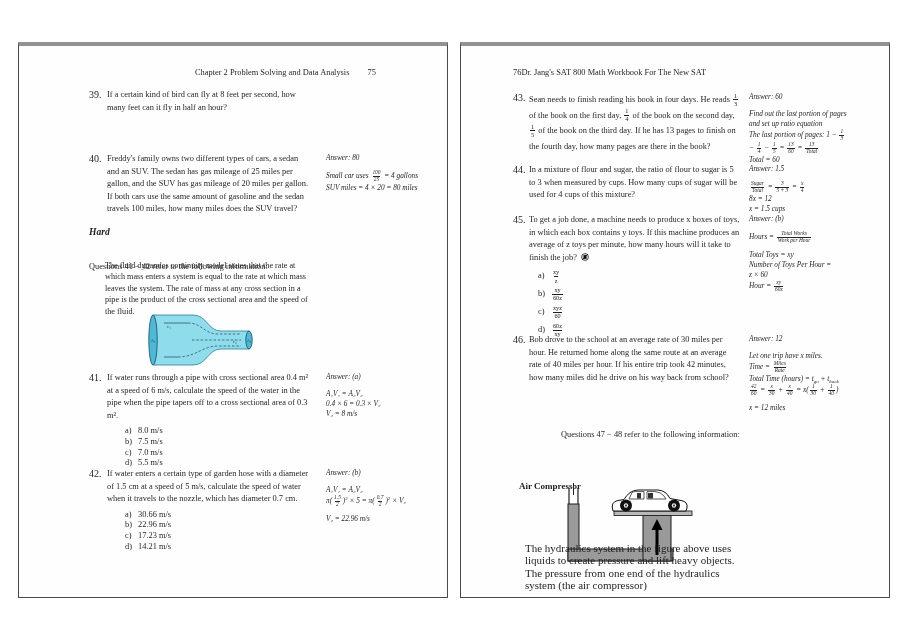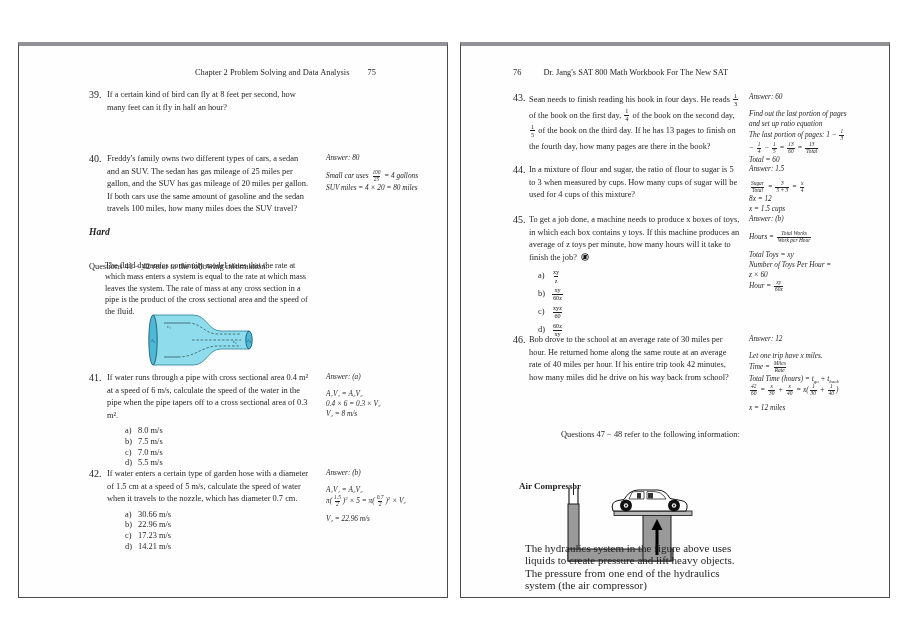--- a/index.html
+++ b/index.html
@@ -12,21 +12,21 @@
   .page{
     position:absolute;top:42px;width:430px;height:556px;background:#fefefe;
     border-left:1px solid #4a4a4a;border-right:1px solid #4a4a4a;border-bottom:1px solid #4a4a4a;
     border-top:4px solid #919196;box-sizing:border-box;
   }
   #page-left{left:18px;}
   #page-right{left:460px;}
 
   .page-header{position:absolute;top:22px;font-size:8.4px;display:flex;white-space:nowrap;}
   #page-left .page-header{left:176px;gap:18px;text-align:center;}
-  #page-right .page-header{left:52px;gap:22px;}
+  #page-right .page-header{left:52px;}
 
   .question{position:absolute;}
   #page-left .question{left:70px;width:355px;}
   #page-right .question{left:52px;width:375px;}
   .qrow{display:flex;}
   .qnum{flex:none;font-size:10px;line-height:12.6px;}
   #page-left .qnum{width:18px;}
   #page-right .qnum{width:16px;}
   .qcol{flex:none;}
   #page-left .qcol{width:202px;}

